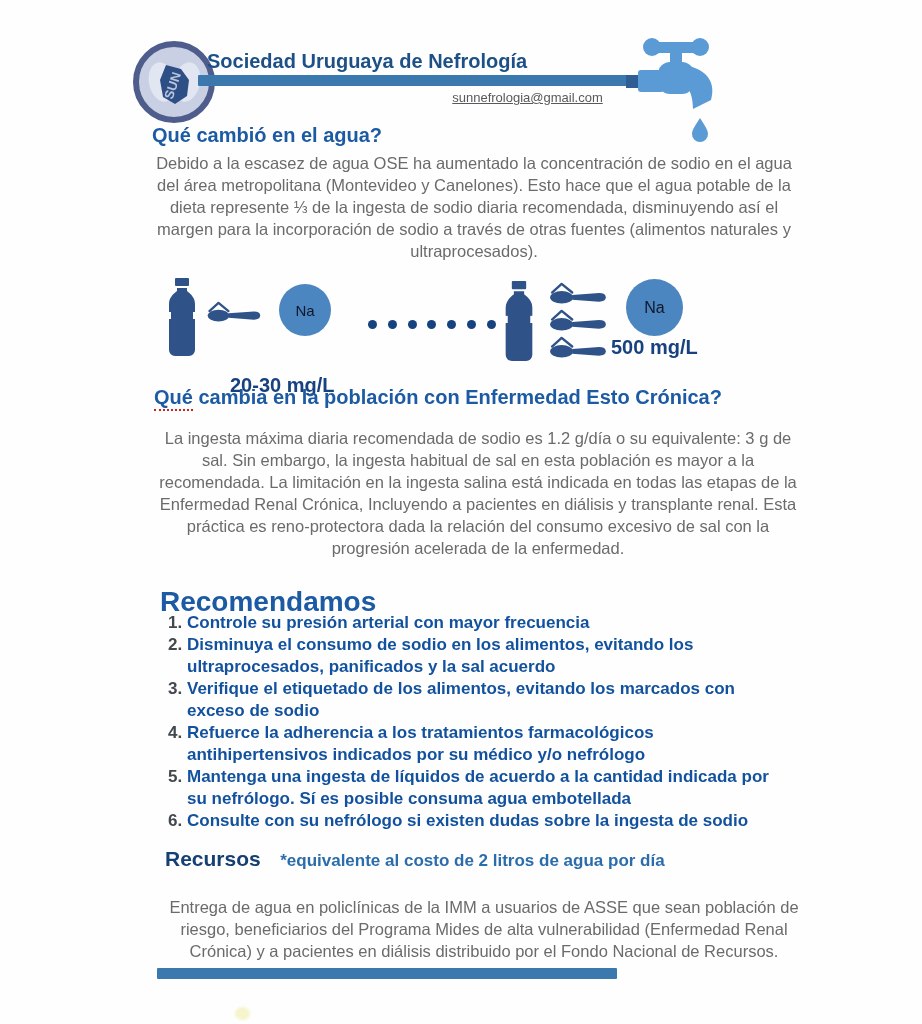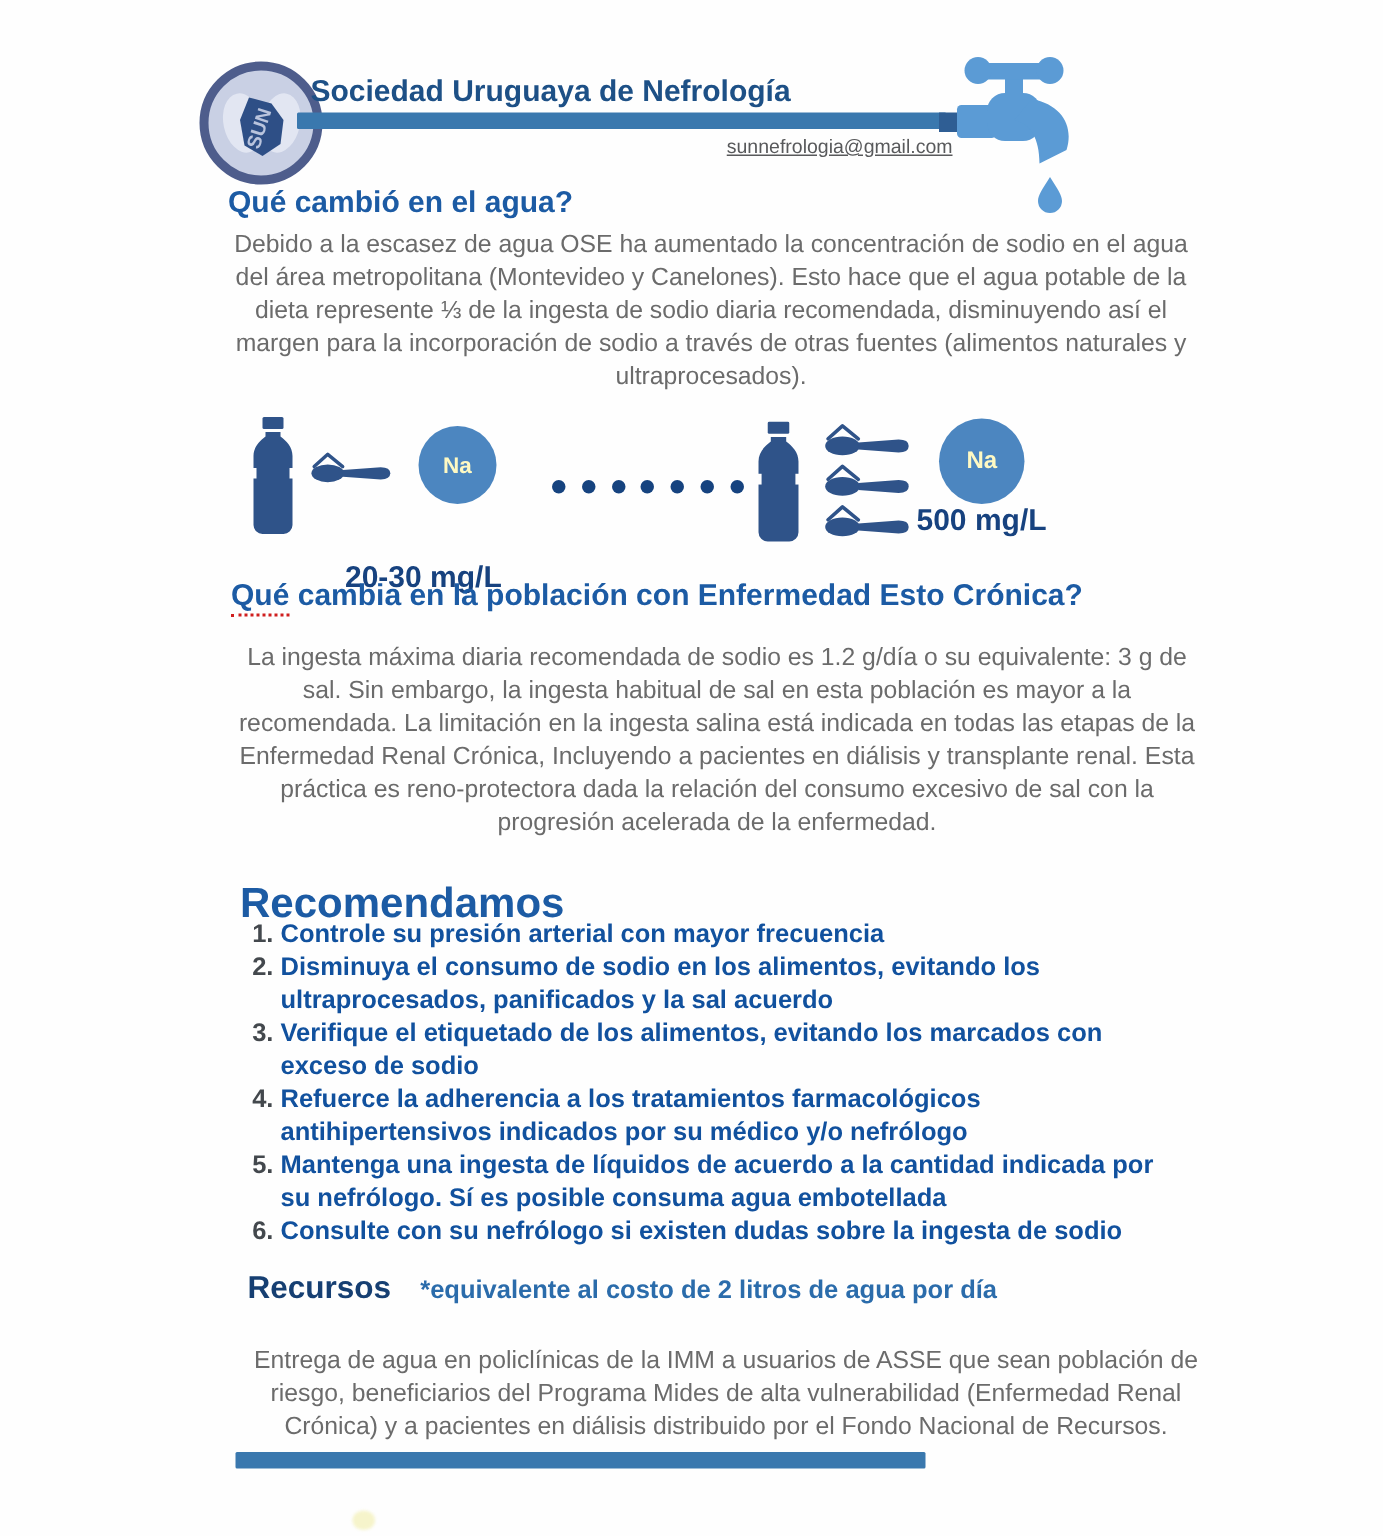--- a/index.html
+++ b/index.html
@@ -18,40 +18,40 @@
   }
   *{margin:0;padding:0;box-sizing:border-box;}
   html,body{background:#ffffff;}
   body{font-family:"Liberation Sans",sans-serif;}
   .page{position:relative;width:922px;height:1024px;background:#fefefe;overflow:hidden;}
 
   
   .logo{position:absolute;left:132px;top:40px;width:84px;height:84px;}
   .org-title{position:absolute;left:207px;top:50px;font-size:20px;font-weight:bold;color:var(--title-blue);}
   .header-bar{position:absolute;left:198px;top:75px;width:433px;height:11px;background:var(--accent-bar);border-radius:1px;}
-  .email{position:absolute;left:420px;top:90px;width:215px;text-align:right;font-size:13px;color:#58595b;text-decoration:underline;cursor:pointer;}
+  .email{position:absolute;left:420px;top:90px;width:215px;text-align:center;font-size:13px;color:#58595b;text-decoration:underline;cursor:pointer;}
   .faucet{position:absolute;left:626px;top:34px;width:94px;height:108px;}
 
   
   .h-blue{position:absolute;font-size:20px;font-weight:bold;color:var(--heading-blue);white-space:nowrap;}
   .body-text{position:absolute;font-size:16.5px;line-height:22px;color:var(--body-gray);text-align:center;}
   .squiggle{border-bottom:2px dotted var(--squiggle-red);padding-bottom:1px;}
 
   #s1-heading{left:152px;top:124px;text-align:right;}
   #s1-body{left:152px;top:152px;width:644px;}
 
   
   .bottle{position:absolute;}
   #bottle1{left:165px;top:278px;width:34px;height:80px;}
   #bottle2{left:501px;top:281px;width:36px;height:82px;}
   .spoon{position:absolute;}
   #spoon1{left:204px;top:299px;width:58px;height:25px;}
   .spoon-stack{position:absolute;left:545px;top:281px;display:flex;flex-direction:column;gap:3px;}
   .spoon-stack svg{width:64px;height:24px;}
-  .na-circle{position:absolute;border-radius:50%;background:var(--na-circle);color:#fef9c3;font-weight:bold;display:flex;align-items:center;justify-content:center;}
+  .na-circle{position:absolute;border-radius:50%;background:var(--na-circle);color:#0f172a;font-weight:normal;display:flex;align-items:center;justify-content:center;}
   #na1{left:279px;top:284px;width:52px;height:52px;font-size:15px;}
   #na2{left:626px;top:279px;width:57px;height:57px;font-size:16px;}
   .mg-label{position:absolute;font-size:20px;font-weight:bold;color:#17427f;white-space:nowrap;}
   #label1{left:230px;top:338px;margin-top:36px;}
   #label2{left:611px;top:336px;}
   .dots-row{position:absolute;left:368px;top:320px;width:128px;display:flex;justify-content:space-between;align-items:center;}
   .dot{width:9px;height:9px;border-radius:50%;background:#16437f;display:inline-block;}
 
   #s2-heading{left:154px;top:386px;}
   #s2-body{left:150px;top:427px;width:656px;}

